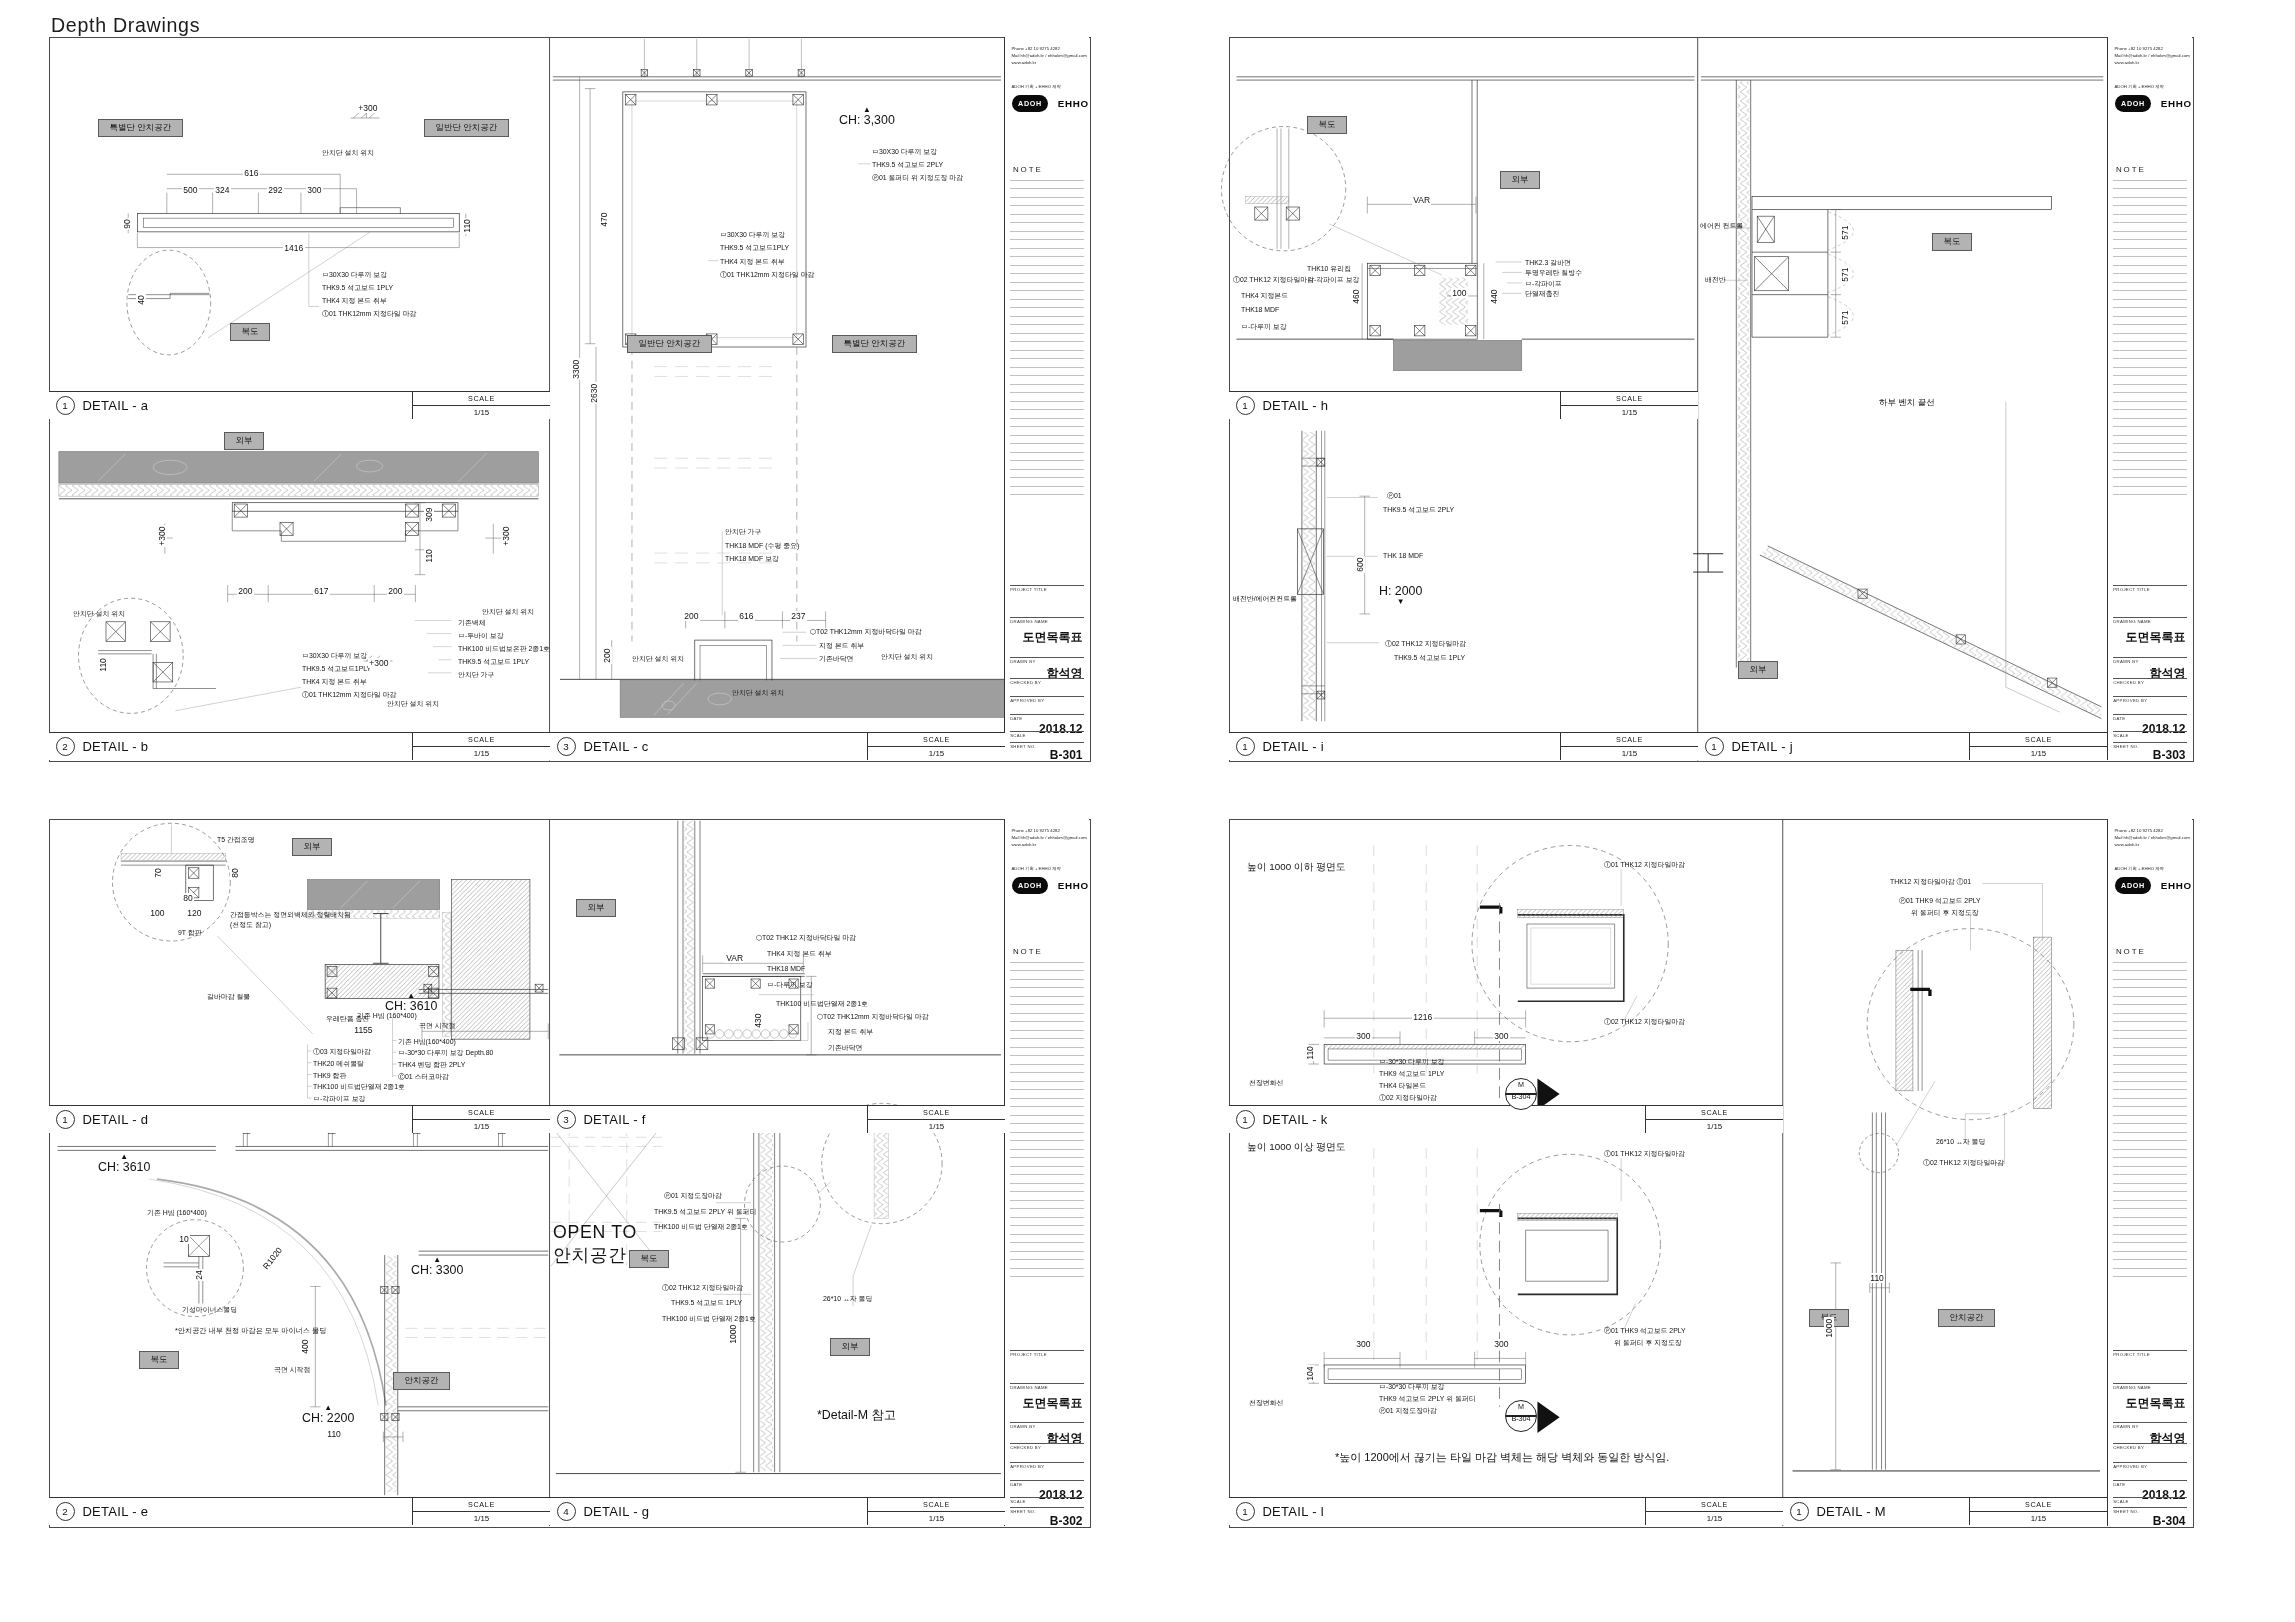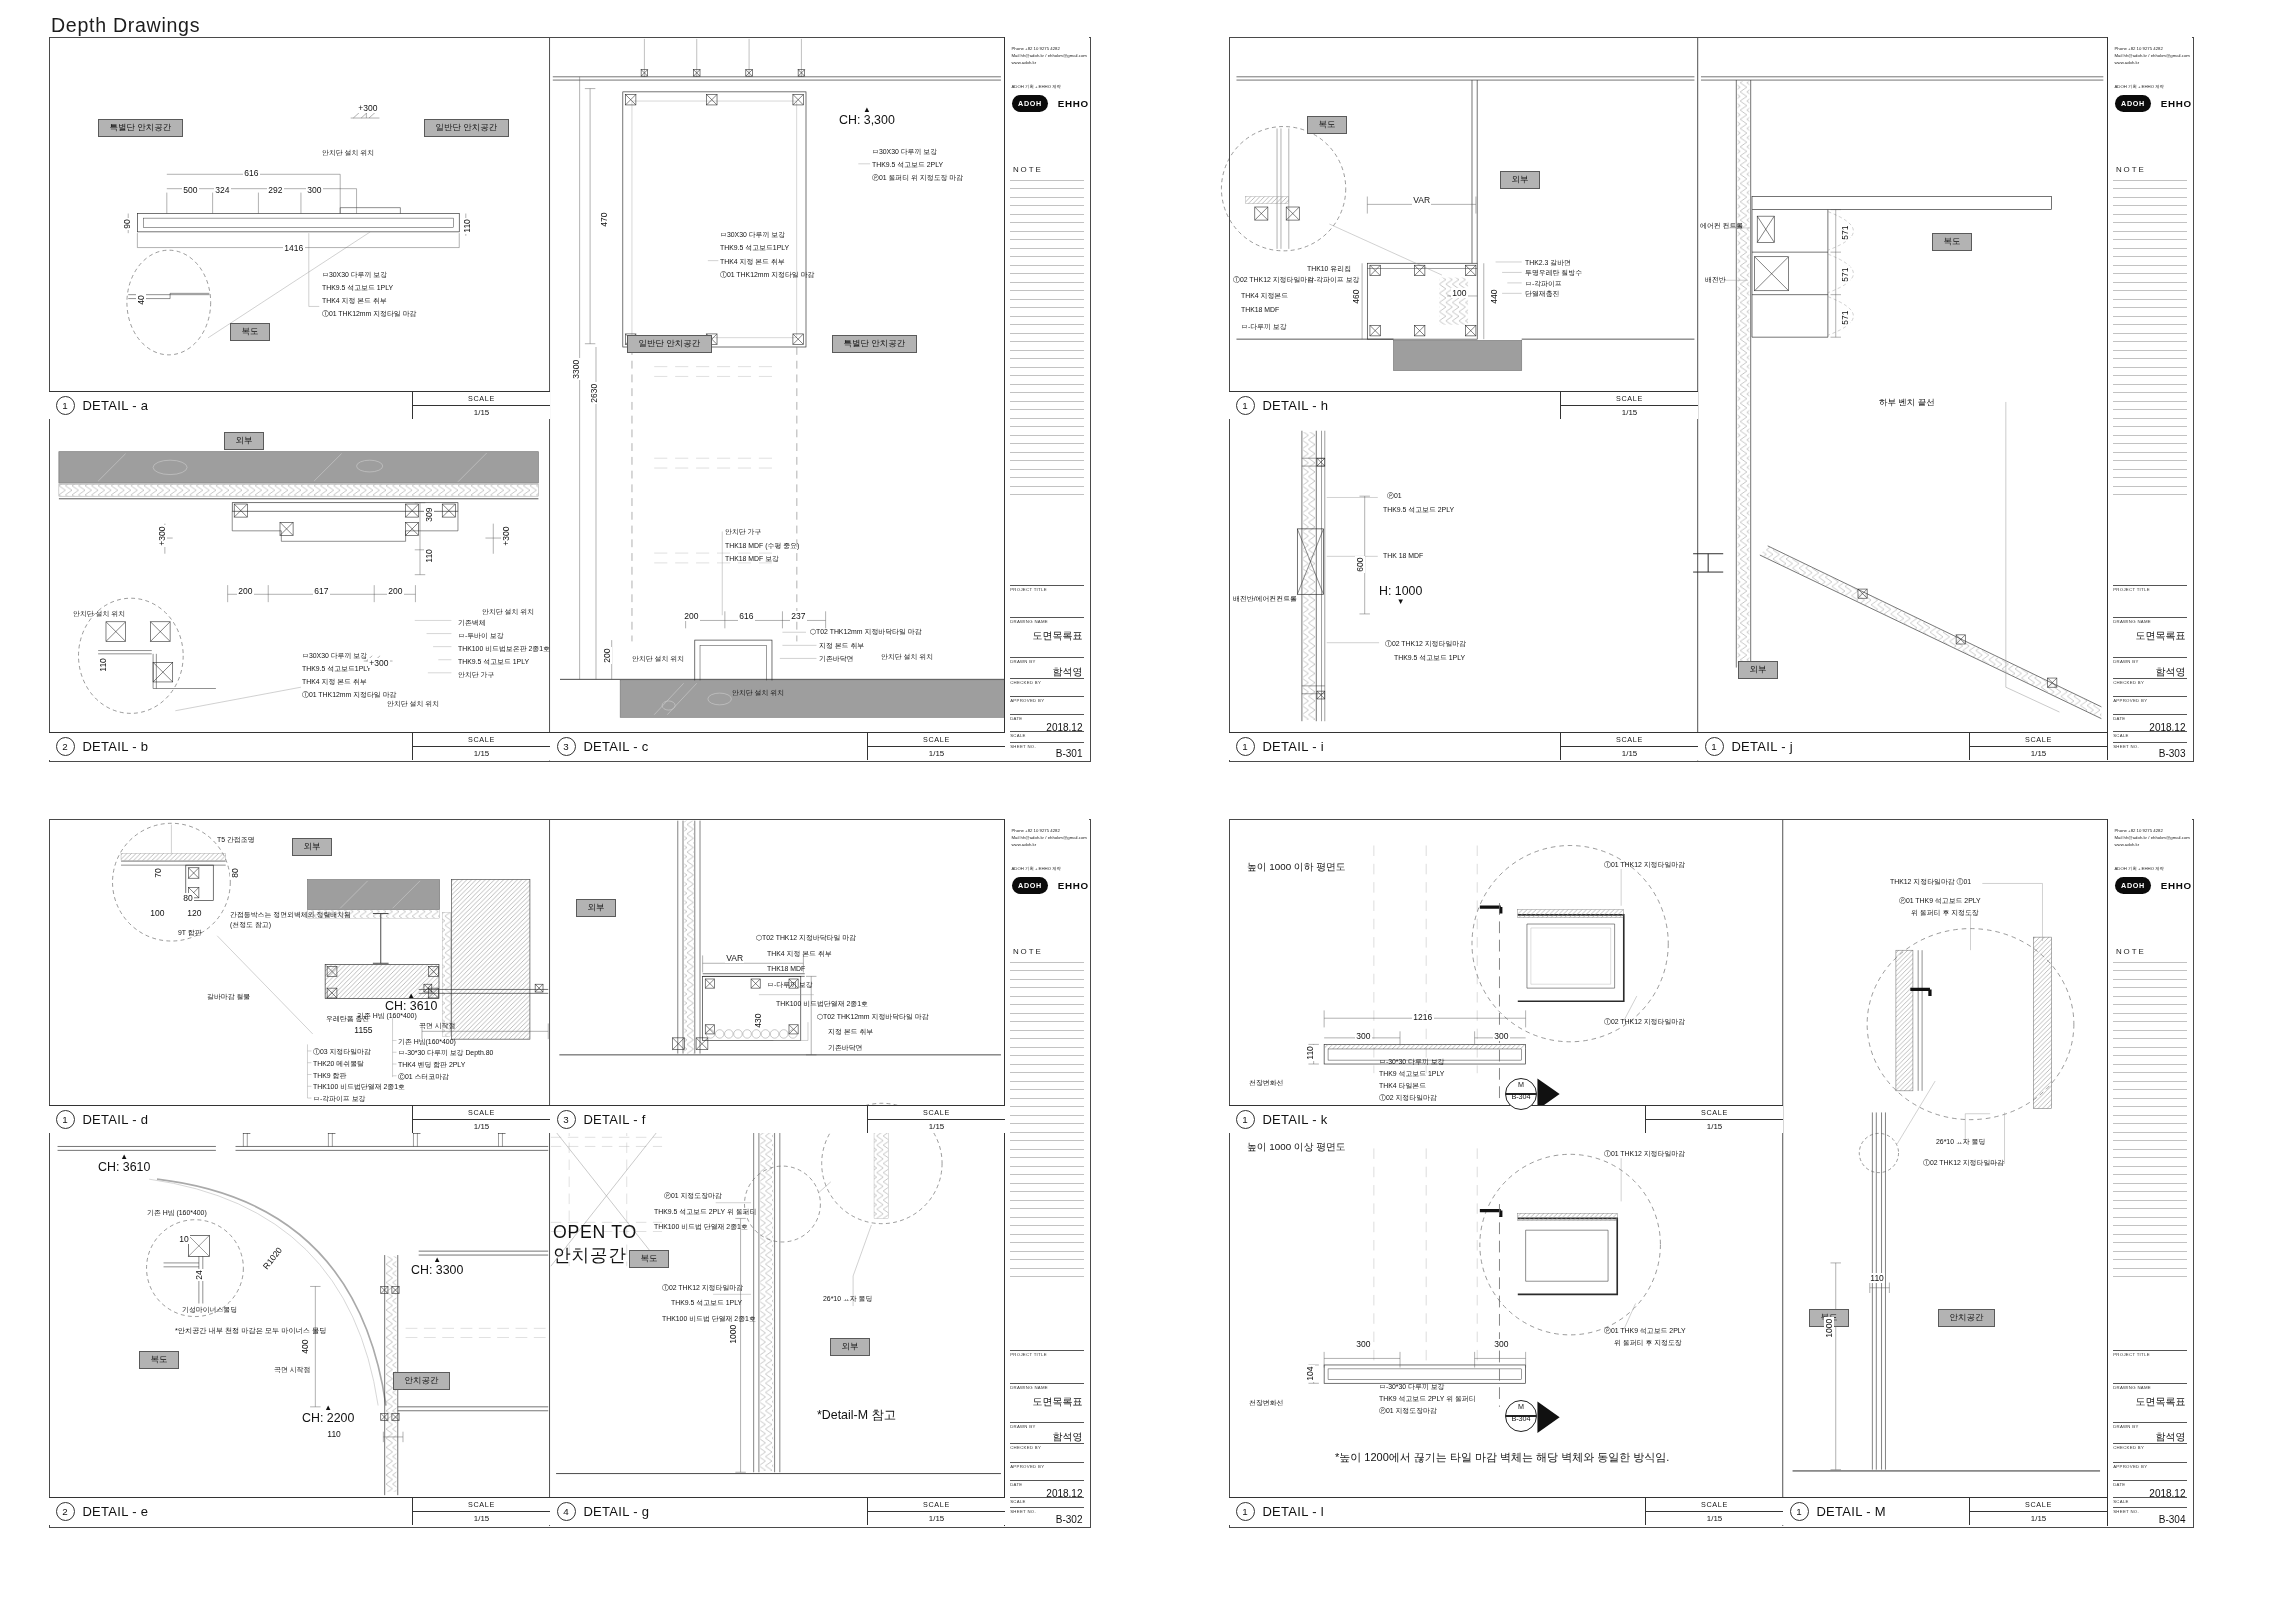--- a/index.html
+++ b/index.html
@@ -25,21 +25,21 @@
   .tb-contact{position:absolute;left:6.5px;top:9.2px;font-size:4.3px;line-height:1.55;color:#222;}
   .tb-partner{position:absolute;left:6.5px;top:47px;font-size:4.3px;color:#222;white-space:nowrap;}
   .tb-logos{position:absolute;left:6.5px;top:58px;display:flex;align-items:center;gap:9.2px;}
   .tb-pill{background:#0a0a0a;color:#fff;border-radius:8.5px;font-size:7.2px;font-weight:bold;
            padding:3.9px 6.5px;letter-spacing:0.7px;}
   .tb-ehho{font-size:9.8px;font-weight:800;letter-spacing:0.7px;color:#0a0a0a;}
   .tb-note{position:absolute;left:7.9px;top:128px;font-size:7.9px;letter-spacing:2px;color:#222;}
   .tb-line{position:absolute;left:5.2px;right:5.2px;height:0;border-bottom:0.7px solid #c2c2c2;}
   .tb-field{position:absolute;left:5.2px;right:5.2px;border-top:0.6px solid #555;font-size:4.3px;
             letter-spacing:0.3px;color:#333;padding-top:1.3px;}
-  .tb-val{position:absolute;right:6.5px;font-size:10px;color:#111;white-space:nowrap;}
+  .tb-val{position:absolute;right:6.5px;font-size:12px;color:#111;white-space:nowrap;font-weight:bold;}
   
   .ann{position:absolute;white-space:pre-line;transform-origin:0 0;color:#111;z-index:3;}
   .t-chip{background:#b3b3b3;border:0.7px solid #5a5a5a;padding:2px 10.5px;font-size:8.5px;white-space:nowrap;}
   .t-dim{font-size:8.5px;background:#fff;padding:0 1.3px;white-space:nowrap;}
   .t-vdim{font-size:8.5px;background:#fff;padding:0 1.3px;white-space:nowrap;transform:rotate(-90deg);}
   .t-call{font-size:6.9px;white-space:nowrap;}
   .t-note{font-size:7.2px;white-space:nowrap;}
   .t-big{font-size:17.7px;letter-spacing:0.7px;line-height:1.3;white-space:pre-line;}
   .t-ch{font-size:12.4px;text-align:center;white-space:nowrap;}
   .t-ch::before{content:'▲';display:block;font-size:7.9px;line-height:7.2px;}
@@ -791,21 +791,21 @@
     <div class="ann t-call" style="left: 1307px; top: 264px; position: absolute;">THK10 유리칩</div>
     <div class="ann t-call" style="left: 1307px; top: 275px; position: absolute;">ㅁ-각파이프 보강</div>
     <div class="ann t-call" style="left: 1525px; top: 258px; position: absolute;">THK2.3 갈바면</div>
     <div class="ann t-call" style="left: 1525px; top: 268px; position: absolute;">투명우레탄 칠방수</div>
     <div class="ann t-call" style="left: 1525px; top: 279px; position: absolute;">ㅁ-각파이프</div>
     <div class="ann t-call" style="left: 1525px; top: 289px; position: absolute;">단열재충진</div>
     <div class="ann t-call" style="left: 1387px; top: 491px; position: absolute;">Ⓟ01</div>
     <div class="ann t-call" style="left: 1383px; top: 505px; position: absolute;">THK9.5 석고보드 2PLY</div>
     <div class="ann t-call" style="left: 1383px; top: 552px; position: absolute;">THK 18 MDF</div>
     <div class="ann t-vdim" style="left: 1355px; top: 573px; position: absolute;">600</div>
-    <div class="ann t-chd" style="left: 1379px; top: 584px; position: absolute;">H: 1000</div>
+    <div class="ann t-chd" style="left: 1379px; top: 584px; position: absolute;">H: 2000</div>
     <div class="ann t-call" style="left: 1233px; top: 594px; position: absolute;">배전반/에어컨컨트롤</div>
     <div class="ann t-call" style="left: 1385px; top: 639px; position: absolute;">Ⓣ02  THK12 지정타일마감</div>
     <div class="ann t-call" style="left: 1394px; top: 653px; position: absolute;">THK9.5 석고보드 1PLY</div>
     <div class="ann t-call" style="left: 1700px; top: 221px; position: absolute;">에어컨 컨트롤</div>
     <div class="ann t-call" style="left: 1705px; top: 275px; position: absolute;">배전반</div>
     <div class="ann t-vdim" style="left: 1840px; top: 241px; position: absolute;">571</div>
     <div class="ann t-vdim" style="left: 1840px; top: 283px; position: absolute;">571</div>
     <div class="ann t-vdim" style="left: 1840px; top: 326px; position: absolute;">571</div>
     <div class="ann t-chip" style="left: 1932px; top: 233px; position: absolute;">복도</div>
     <div class="ann t-call" style="left: 1879px; top: 397px; position: absolute; font-size: 8.5px;">하부 벤치 끝선</div>

